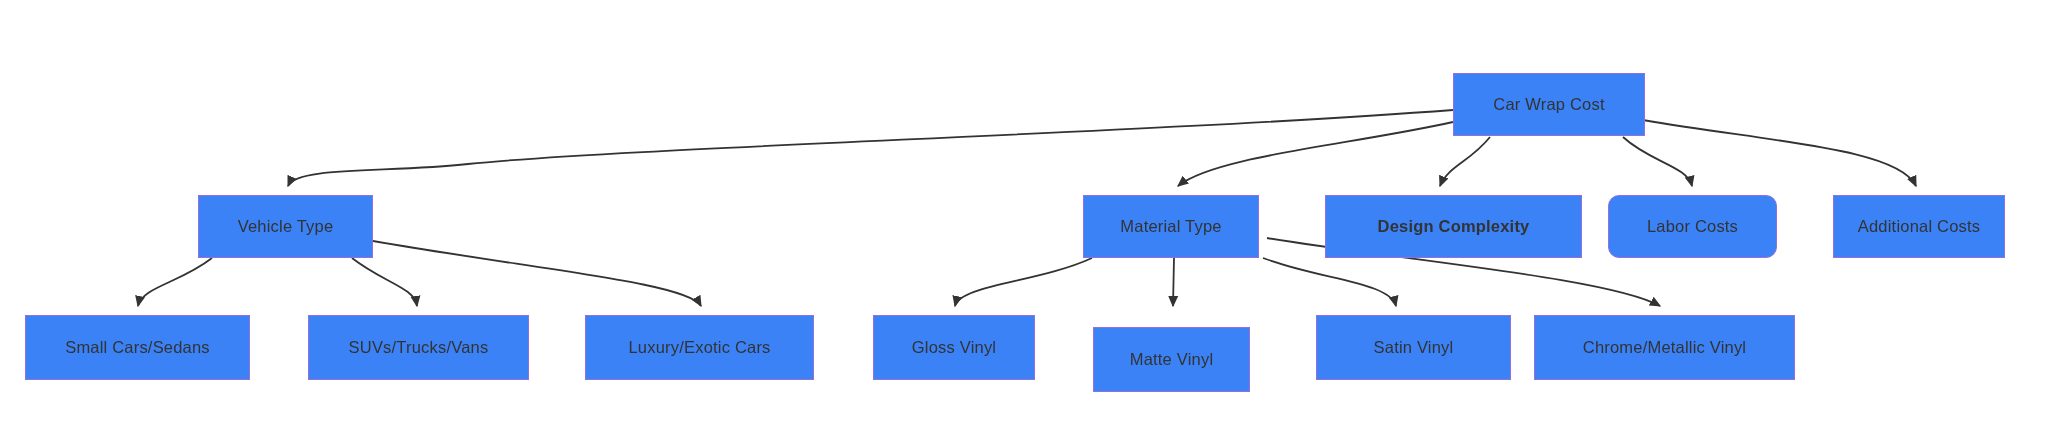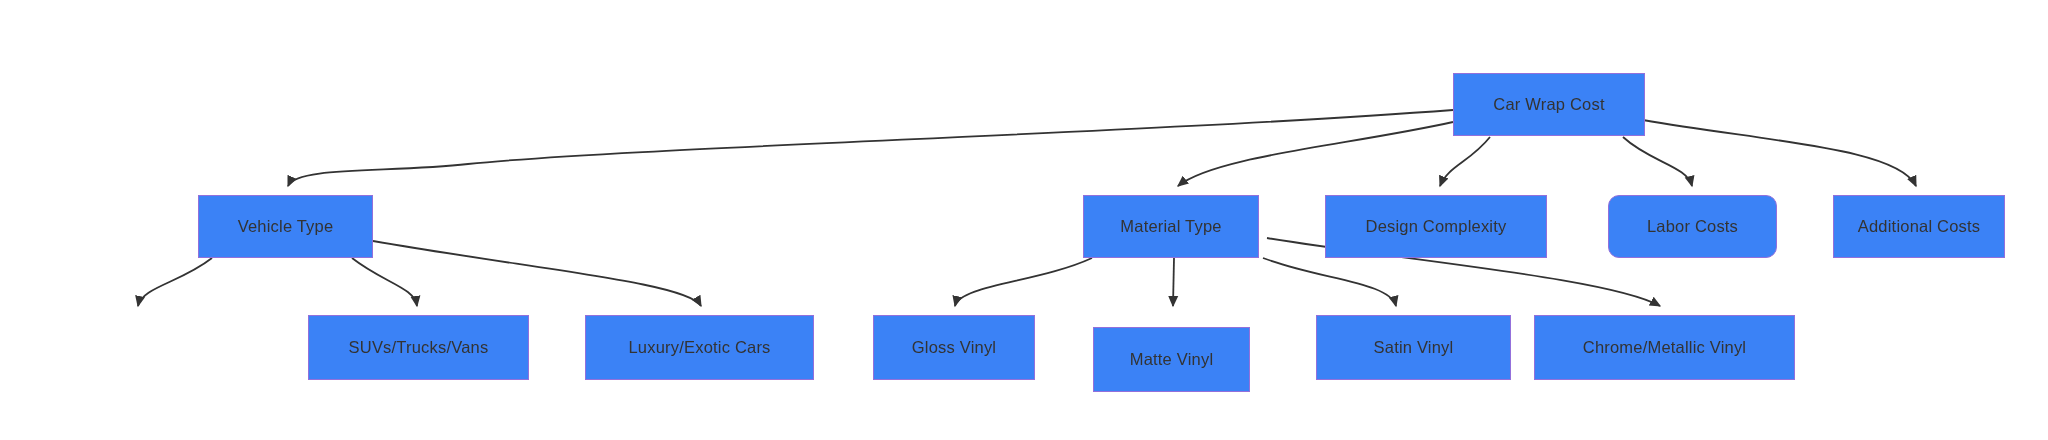--- a/index.html
+++ b/index.html
@@ -64,26 +64,27 @@
       <path d="M 1267 238 C 1400 260, 1610 278, 1660 306" marker-end="url(#arrow)"></path>
     </g>
   </svg>
 
   <div class="node" style="left:1453px; top:73px;  width:192px; height:63px;">Car Wrap Cost</div>
 
   <div class="node" style="left:198px;  top:195px; width:175px; height:63px;">Vehicle Type</div>
 
   <div class="node" style="left:1083px; top:195px; width:176px; height:63px;">Material Type</div>
 
-  <div class="node" style="left:1325px; top:195px; width:222px; height:63px;">Design Complexity</div>
+  <div class="node" style="left:1325px; top:195px; width:257px; height:63px;font-weight:bold;">Design Complexity</div>
 
   <div class="node" style="left:1608px; top:195px; width:169px; height:63px;border-radius:11px;">Labor Costs</div>
 
   <div class="node" style="left:1833px; top:195px; width:172px; height:63px;">Additional Costs</div>
 
+  <div class="node" style="left:25px;   top:315px; width:225px; height:65px;">Small Cars/Sedans</div>
 
   <div class="node" style="left:585px;  top:315px; width:229px; height:65px;">Luxury/Exotic Cars</div>
 
   <div class="node" style="left:308px;  top:315px; width:221px; height:65px;">SUVs/Trucks/Vans</div>
 
   <div class="node" style="left:873px;  top:315px; width:162px; height:65px;">Gloss Vinyl</div>
 
   <div class="node" style="left:1093px; top:315px; width:157px; height:65px;margin-top:12px;">Matte Vinyl</div>
 
   <div class="node" style="left:1316px; top:315px; width:195px; height:65px;">Satin Vinyl</div>

